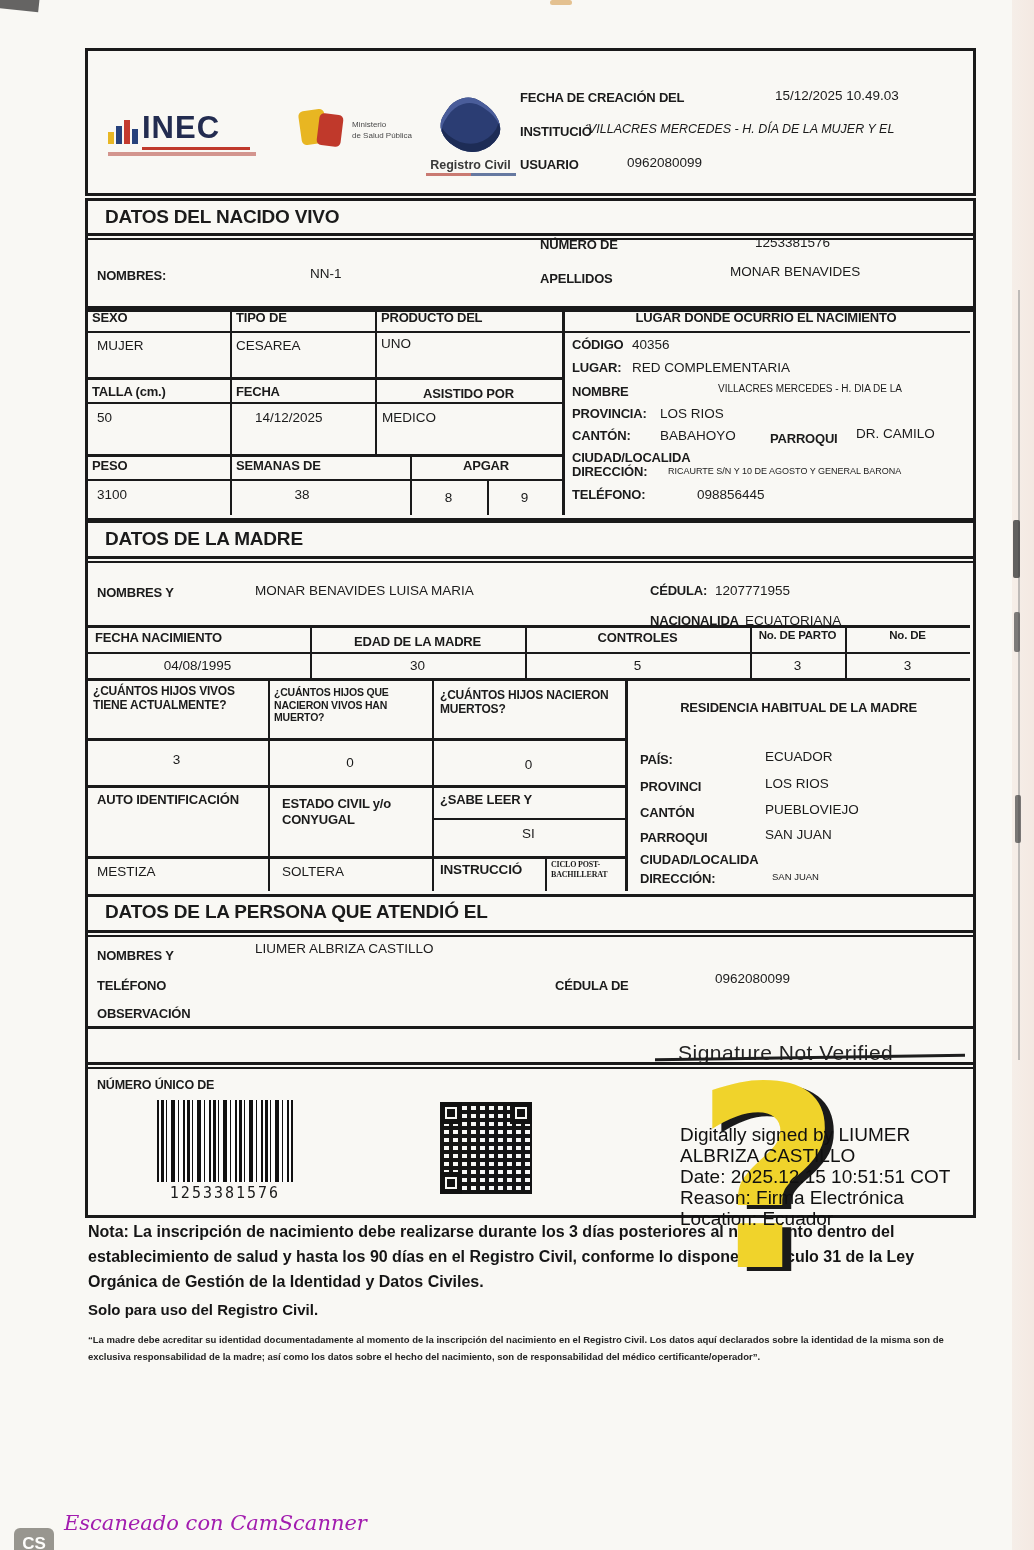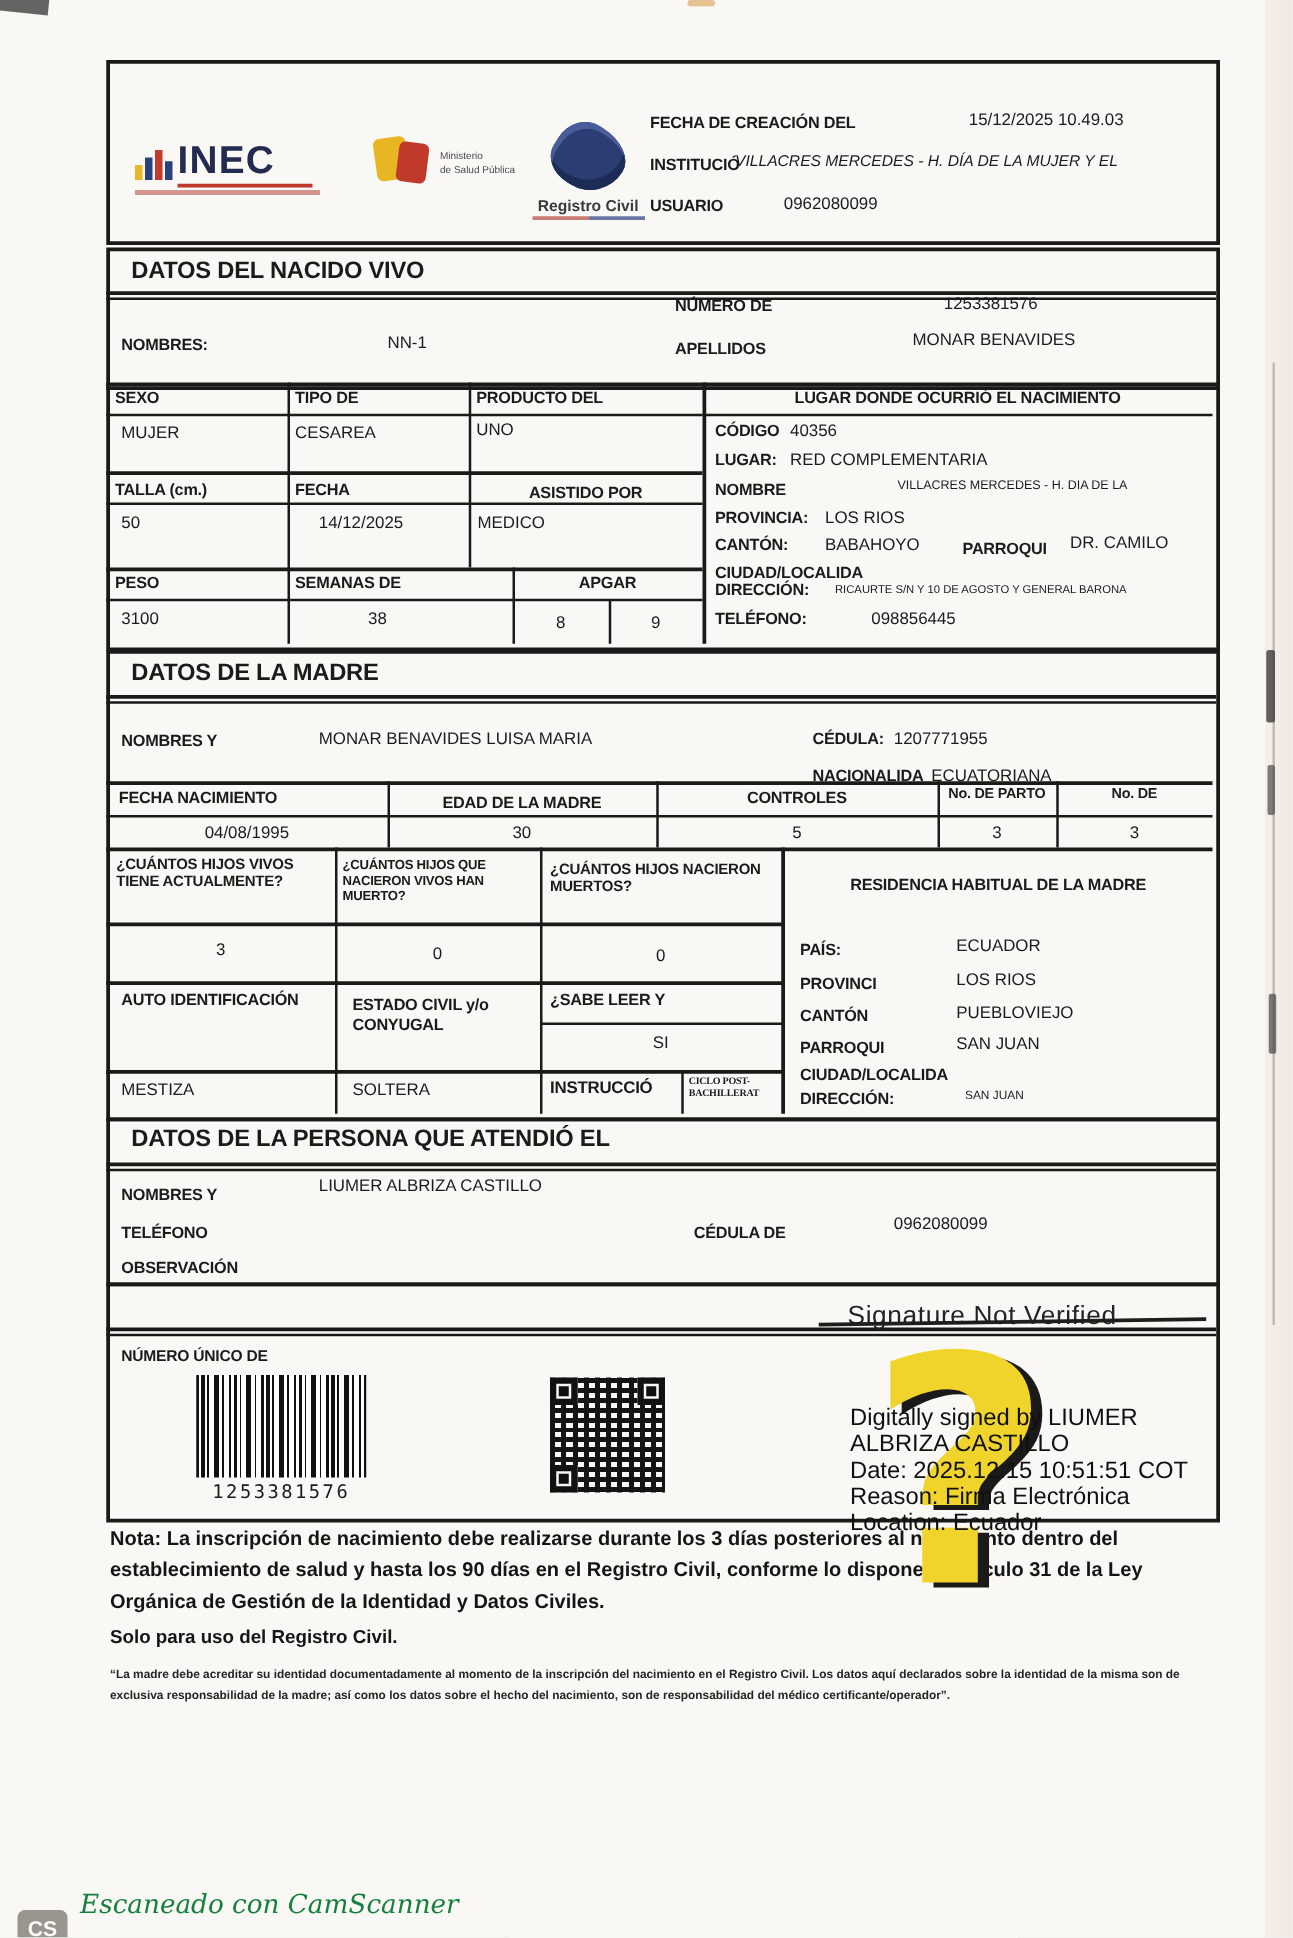--- a/index.html
+++ b/index.html
@@ -36,21 +36,21 @@
       repeating-linear-gradient(90deg,#141414 0 4px,#f7f7f5 4px 9px);}
   .qr .f{position:absolute;width:12px;height:12px;background:#f7f7f5;border:5px solid #111;}
   .qr .f::after{content:"";position:absolute;inset:2px;background:#111;}
   
   .sig-line{position:absolute;font-size:19px;color:#101010;white-space:nowrap;z-index:3;}
   .qmark{position:absolute;font-size:252px;font-weight:bold;line-height:190px;color:#f0d32b;
          text-shadow:9px 4px 0 #1a1a1a;z-index:2;font-family:"DejaVu Sans",sans-serif;}
   .watermark-badge{position:absolute;width:40px;height:32px;background:#98968f;border-radius:6px;
     color:#fdfdfb;font-weight:bold;font-size:17px;display:flex;align-items:center;justify-content:center;}
   .watermark-text{position:absolute;font-family:"DejaVu Serif",serif;font-style:italic;
-    color:#15803d;font-size:21px;white-space:nowrap;}
+    color:#a21caf;font-size:21px;white-space:nowrap;}
   .notes{position:absolute;font-weight:bold;color:#151515;}
 </style>
 </head>
 <body>
 
 <div class="paper">
 
   <div class="abs" style="right:0;top:0;width:22px;height:1550px;background:linear-gradient(90deg,#f5ede7,#f3e7e0);opacity:.9;"></div>
   <div class="abs" style="left:1018px;top:290px;width:2px;height:770px;background:#9a9a9a;opacity:.6;"></div>
   <div class="abs" style="left:1013px;top:520px;width:7px;height:58px;background:#3c3c3c;opacity:.8;border-radius:2px;"></div>

